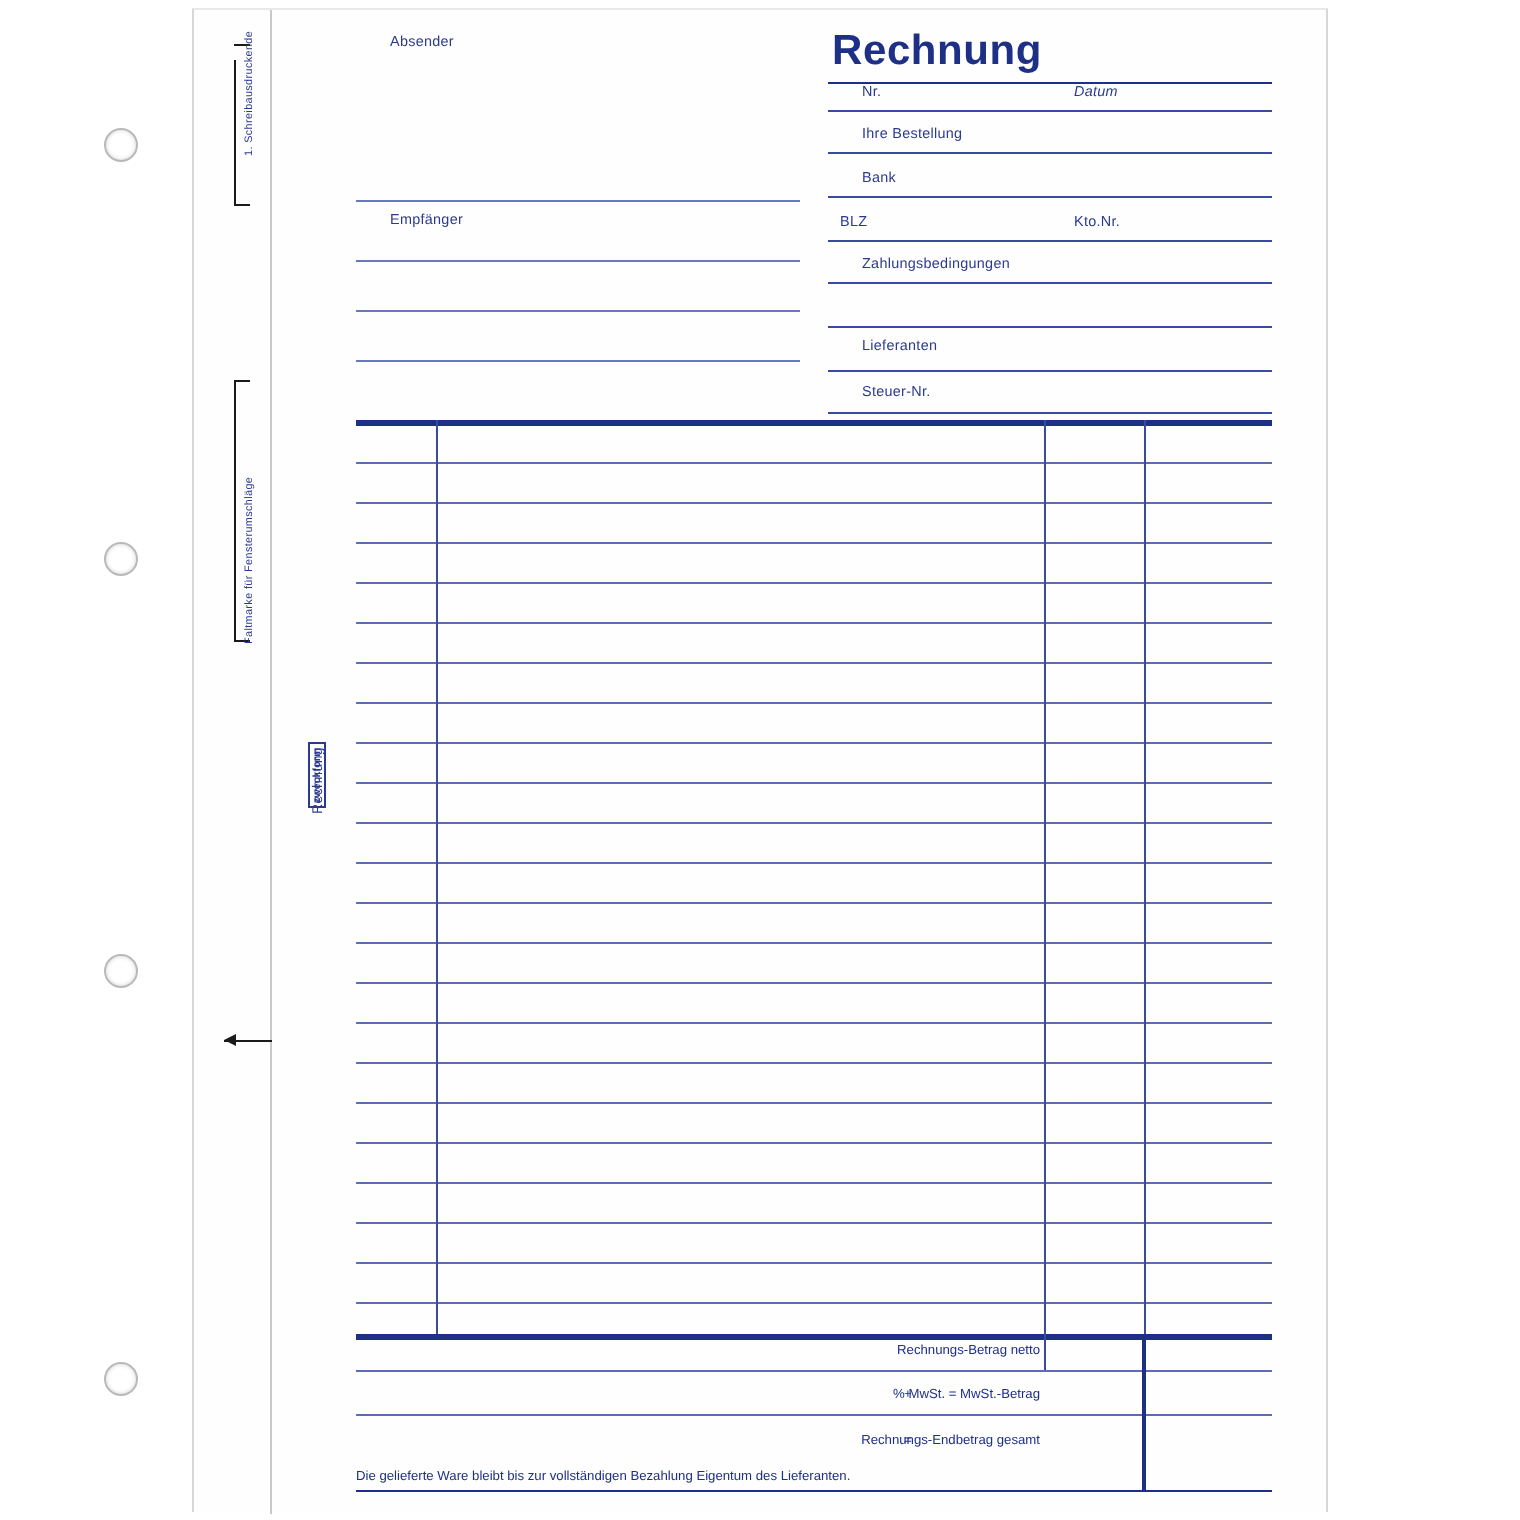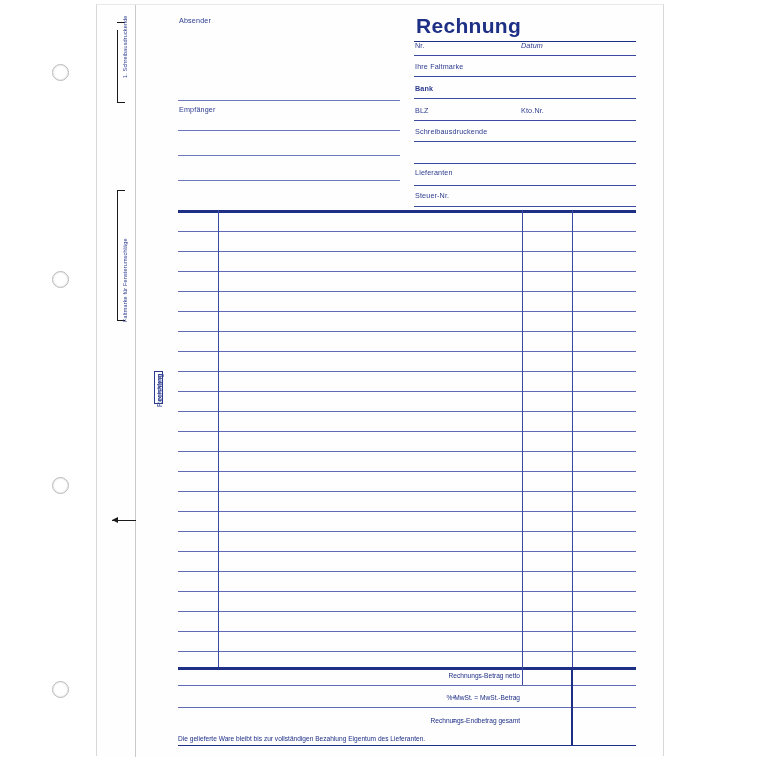--- a/index.html
+++ b/index.html
@@ -161,20 +161,21 @@
     height: 1.3px;
     background: #1e2f86;
   }
 
   .lbl {
     position: absolute;
     font-size: 7.2px;
     color: #2b3a8f;
     letter-spacing: 0.15px;
     white-space: nowrap;
+    margin-left: 16px;
   }
 
   .hline {
     position: absolute;
     height: 1px;
     background: #3a4aa0;
   }
   .hline.thin { background: #6b78bd; height: 1px; }
 
   
@@ -295,31 +296,31 @@
 
   <div class="lbl" style="left:179px; top:105px;">Empfänger</div>
   <div class="hline thin" style="left:178px; top:130px; width:222px;"></div>
   <div class="hline thin" style="left:178px; top:155px; width:222px;"></div>
   <div class="hline thin" style="left:178px; top:180px; width:222px;"></div>
 
   <div class="lbl" style="left:415px; top:41px;">Nr.</div>
   <div class="lbl" style="left:521px; top:41px;font-style:italic;">Datum</div>
   <div class="hline" style="left:414px; top:55px; width:222px;"></div>
 
-  <div class="lbl" style="left:415px; top:62px;">Ihre Faltmarke</div>
+  <div class="lbl" style="left:415px; top:62px;">Ihre Bestellung</div>
   <div class="hline" style="left:414px; top:76px; width:222px;"></div>
 
-  <div class="lbl" style="left:415px; top:84px;font-weight:bold;">Bank</div>
+  <div class="lbl" style="left:415px; top:84px;">Bank</div>
   <div class="hline" style="left:414px; top:98px; width:222px;"></div>
 
-  <div class="lbl" style="left:415px; top:106px;">BLZ</div>
+  <div class="lbl" style="left:404px; top:106px;">BLZ</div>
   <div class="lbl" style="left:521px; top:106px;">Kto.Nr.</div>
   <div class="hline" style="left:414px; top:120px; width:222px;"></div>
 
-  <div class="lbl" style="left:415px; top:127px;">Schreibausdruckende</div>
+  <div class="lbl" style="left:415px; top:127px;">Zahlungsbedingungen</div>
   <div class="hline" style="left:414px; top:141px; width:222px;"></div>
   <div class="hline" style="left:414px; top:163px; width:222px;"></div>
 
   <div class="lbl" style="left:415px; top:168px;">Lieferanten</div>
   <div class="hline" style="left:414px; top:185px; width:222px;"></div>
 
   <div class="lbl" style="left:415px; top:191px;">Steuer-Nr.</div>
   <div class="hline" style="left:414px; top:206px; width:222px;"></div>
 
   <div class="table-top"></div>

